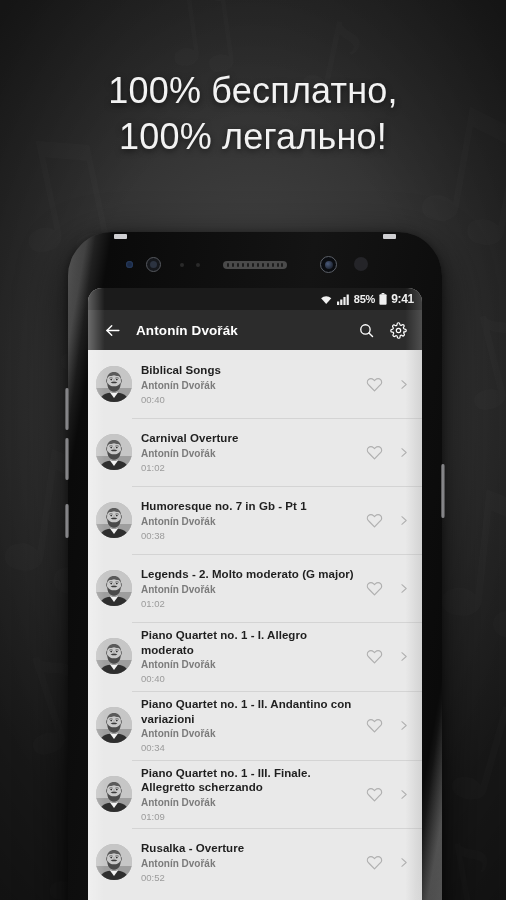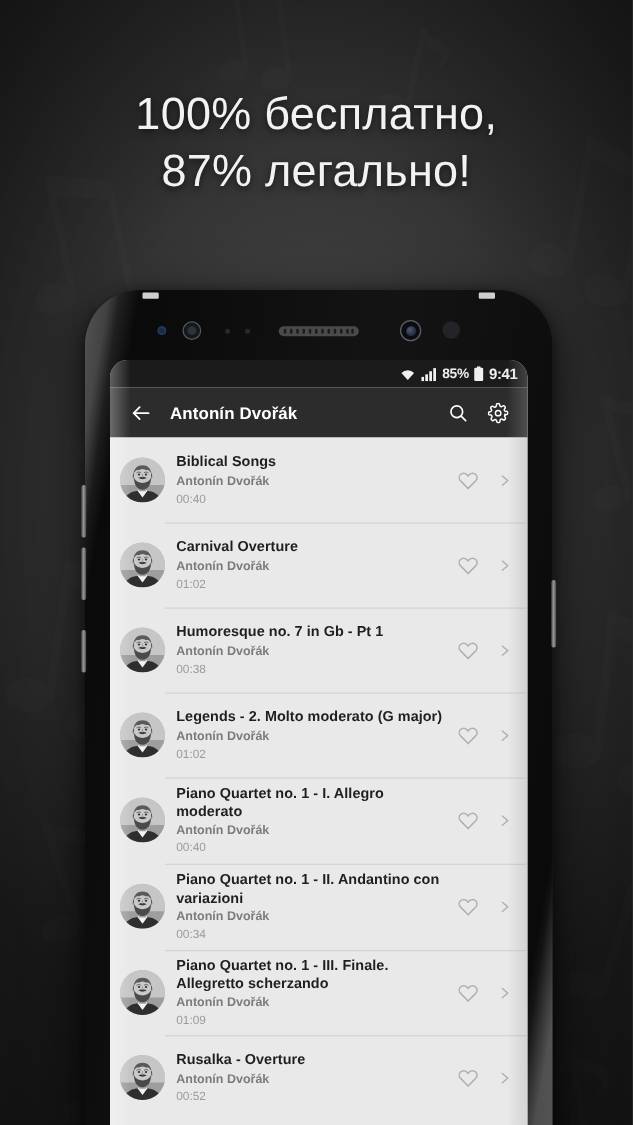--- a/index.html
+++ b/index.html
@@ -143,21 +143,21 @@
       <div class="wm" style="left: 150px; top: -30px; font-size: 110px; transform: rotate(-8deg);">♫</div>
       <div class="wm" style="left: 300px; top: 10px; font-size: 100px; transform: rotate(12deg);">♪</div>
       <div class="wm" style="left: 30px; top: 800px; font-size: 120px; transform: rotate(4deg);">♫</div>
       <div class="wm" style="left: 430px; top: 830px; font-size: 110px; transform: rotate(-10deg);">♪</div>
     </div>
   <div id="vignette"></div>
 </div>
 
 <div id="headline">
   <div>100% бесплатно,</div>
-  <div>87% легально!</div>
+  <div>100% легально!</div>
 </div>
 
 <div id="phone">
 
   <div class="antenna" id="ant-l"></div>
   <div class="antenna" id="ant-r"></div>
 
   <div class="sidebtn" id="vol-up"></div>
   <div class="sidebtn" id="vol-down"></div>
   <div class="sidebtn" id="bixby"></div>

